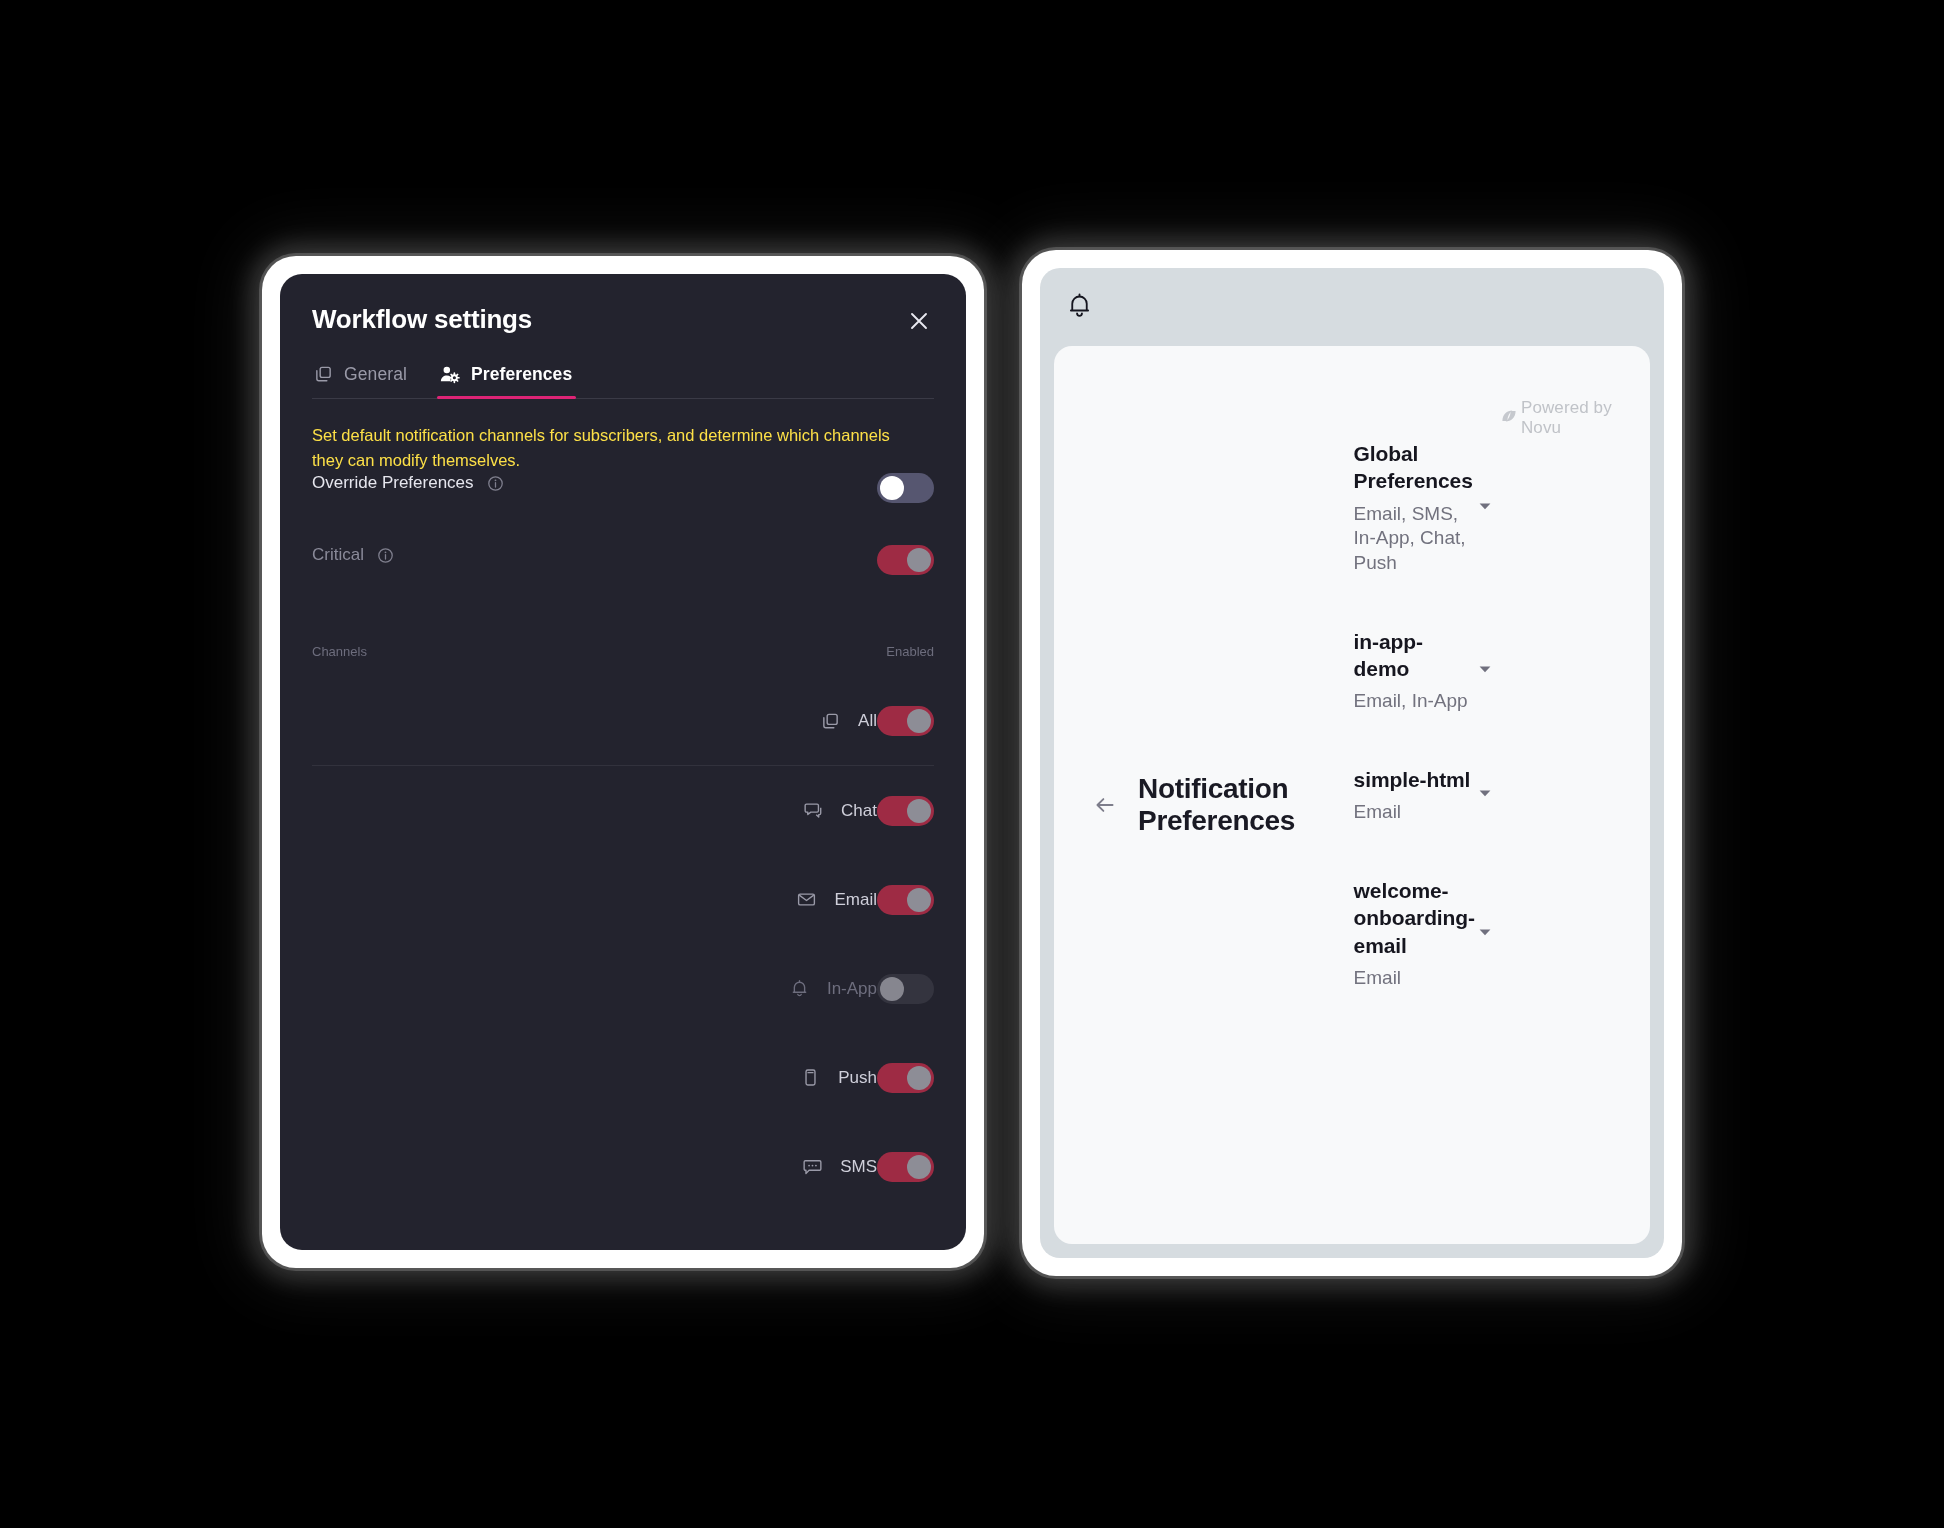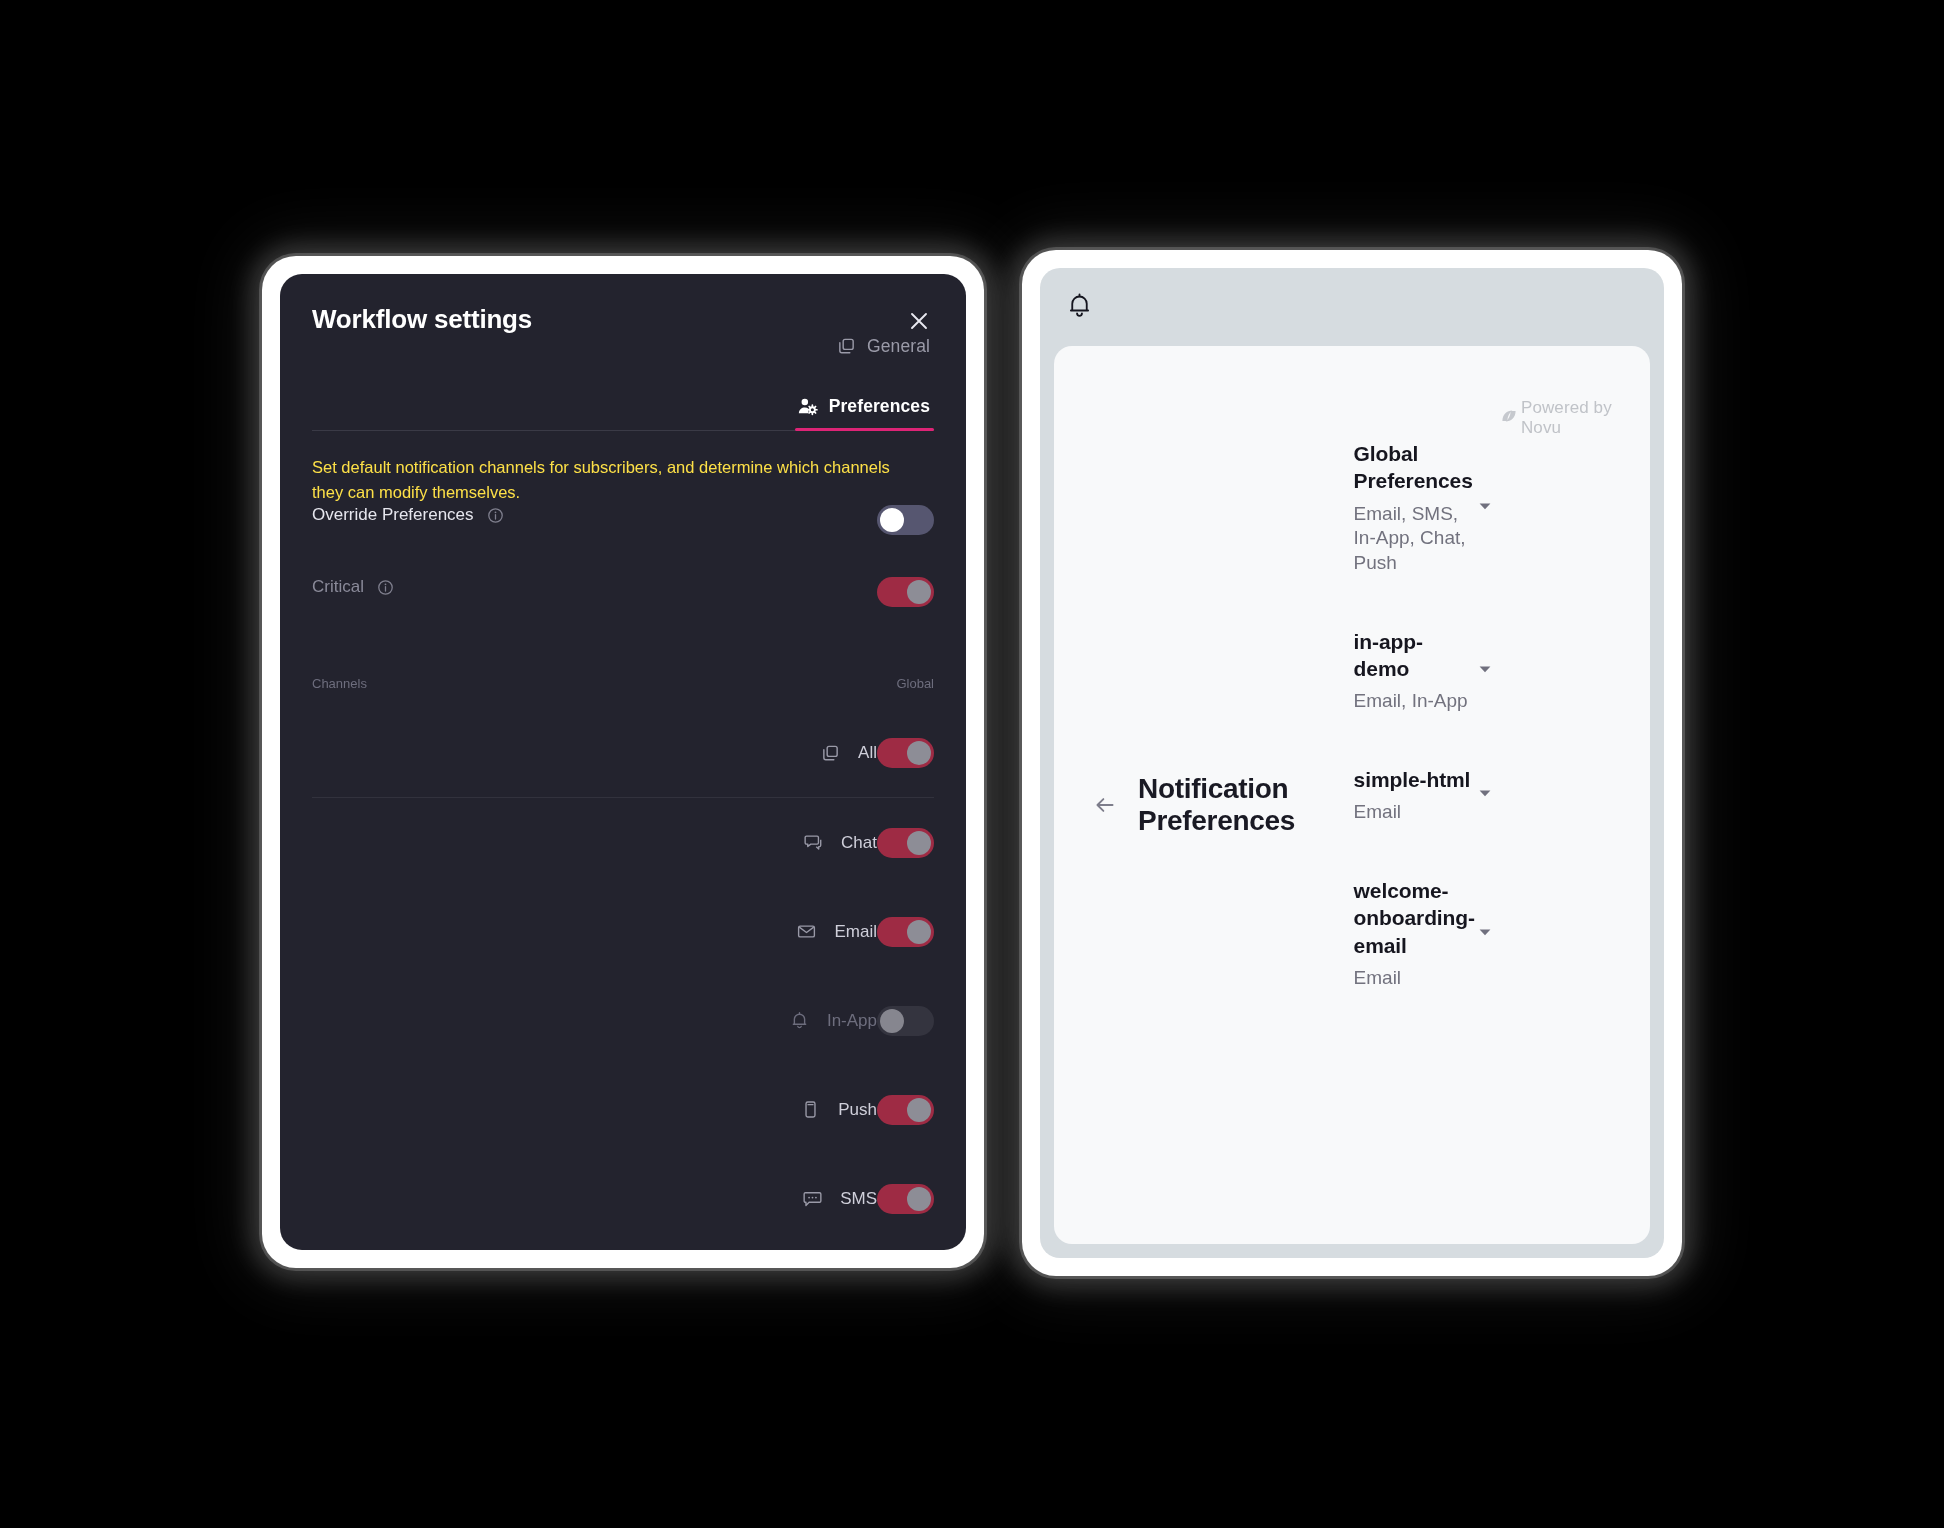--- a/index.html
+++ b/index.html
@@ -66,23 +66,23 @@
     align-items: center;
     justify-content: center;
     cursor: pointer;
     margin-top: 2px;
   }
 
   .tabs-row {
     display: flex;
     align-items: flex-end;
     gap: 26px;
+    margin-top: 28px;
     border-bottom: 1px solid #3a3a46;
     position: relative;
-    flex-direction: column;
   }
 
   .tab {
     display: flex;
     align-items: center;
     gap: 11px;
     padding: 0 4px 13px 2px;
     cursor: pointer;
     position: relative;
   }
@@ -385,21 +385,21 @@
             </svg>
           </span>
         </div>
         <div class="toggle on-red">
           <div class="knob"></div>
         </div>
       </div>
 
       <div class="channels-head">
         <span>Channels</span>
-        <span>Global</span>
+        <span>Enabled</span>
       </div>
 
       <div class="channel-row divided">
         <div class="channel-left">
           <span class="ch-icon">
             <svg width="19" height="19" viewBox="0 0 20 20">
               <rect x="6.5" y="2.5" width="10.5" height="10.5" rx="2" fill="none" stroke="#9a9aa8" stroke-width="1.5"></rect>
               <path d="M13.5 16.5 H5 a2 2 0 0 1 -2 -2 V6" fill="none" stroke="#9a9aa8" stroke-width="1.5" stroke-linecap="round"></path>
             </svg>
           </span>

